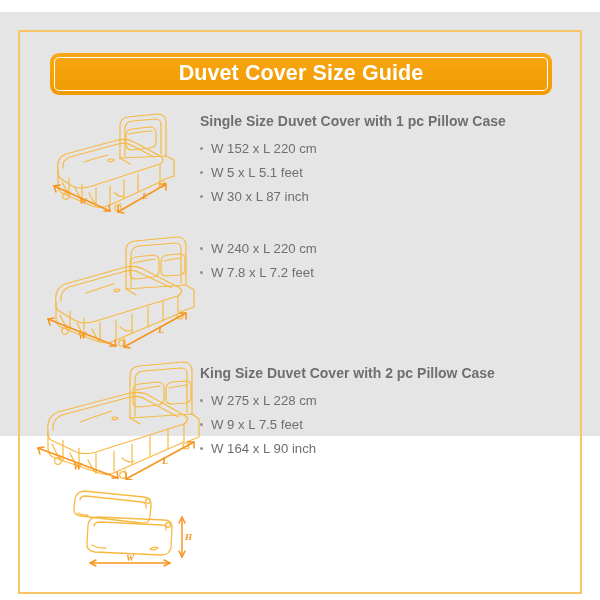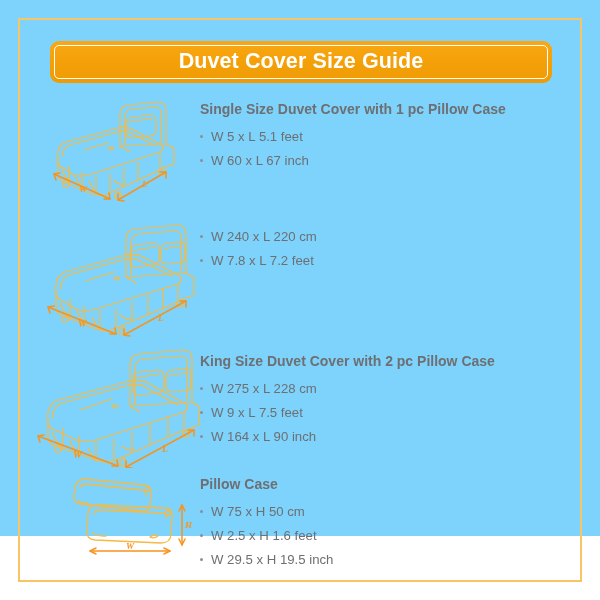--- a/index.html
+++ b/index.html
@@ -9,23 +9,24 @@
   }
   body {
     width: 600px;
     height: 600px;
     font-family: "Liberation Sans", sans-serif;
     overflow: hidden;
   }
   #page {
     position: relative;
     width: 600px;
-    height: 536px;
-    background: #7dd3fc;
+    height: 424px;
+    background: #e5e5e5;
     box-sizing: border-box;
+    margin-top: 12px;
   }
   
   #frame {
     position: absolute;
     left: 18px;
     top: 18px;
     width: 564px;
     height: 564px;
     border: 2px solid #F7C565;
     box-sizing: border-box;
@@ -181,22 +182,23 @@
           <path d="M96 104 l6 1 M96 104 l0 -6"></path>
           <path d="M144 76 l-6 0 M144 76 l0 6"></path>
         </g>
         <text x="57" y="96" fill="#F7941D" stroke="none" font-family="Liberation Serif, serif" font-size="9" font-style="italic" font-weight="bold">W</text>
         <text x="120" y="91" fill="#F7941D" stroke="none" font-family="Liberation Serif, serif" font-size="9" font-style="italic" font-weight="bold">L</text>
       </svg>
     </div>
     <div class="textblock">
       <div class="sec-title">Single Size Duvet Cover with 1 pc Pillow Case</div>
       <ul class="bullets">
+        <li><span class="dot"></span><span>W 152 x L 220 cm</span></li>
         <li><span class="dot"></span><span>W 5 x L 5.1 feet</span></li>
-        <li><span class="dot"></span><span>W 60 x L 67 inch</span></li>
+        <li><span class="dot"></span><span>W 30 x L 87 inch</span></li>
       </ul>
     </div>
   </div>
 
   <div class="row" id="row-double">
     <div class="illus">
       <svg width="178" height="116" viewBox="0 0 178 116" fill="none" stroke="#F7B942" stroke-width="1.2" stroke-linecap="round" stroke-linejoin="round">
 
         <path d="M104 56 L104 18 Q104 9 113 8 L155 4 Q164 4 164 13 L164 52"></path>
         <path d="M109 54 L109 22 Q109 14 117 13 L153 10 Q159 10 159 16 L159 50"></path>
@@ -333,23 +335,15 @@
           <path d="M68 80 l6 -3 M68 80 l6 3"></path>
           <path d="M148 80 l-6 -3 M148 80 l-6 3"></path>
           <path d="M160 34 L160 74"></path>
           <path d="M160 34 l-3 6 M160 34 l3 6"></path>
           <path d="M160 74 l-3 -6 M160 74 l3 -6"></path>
         </g>
         <text x="104" y="78" fill="#F7941D" stroke="none" font-family="Liberation Serif, serif" font-size="9" font-style="italic" font-weight="bold">W</text>
         <text x="163" y="57" fill="#F7941D" stroke="none" font-family="Liberation Serif, serif" font-size="9" font-style="italic" font-weight="bold">H</text>
       </svg>
     </div>
-    <div class="textblock">
-      <div class="sec-title">Pillow Case</div>
-      <ul class="bullets">
-        <li><span class="dot"></span><span>W 75 x H 50 cm</span></li>
-        <li><span class="dot"></span><span>W 2.5 x H 1.6 feet</span></li>
-        <li><span class="dot"></span><span>W 29.5 x H 19.5 inch</span></li>
-      </ul>
-    </div>
   </div>
 
 </div>
 
 </body></html>

